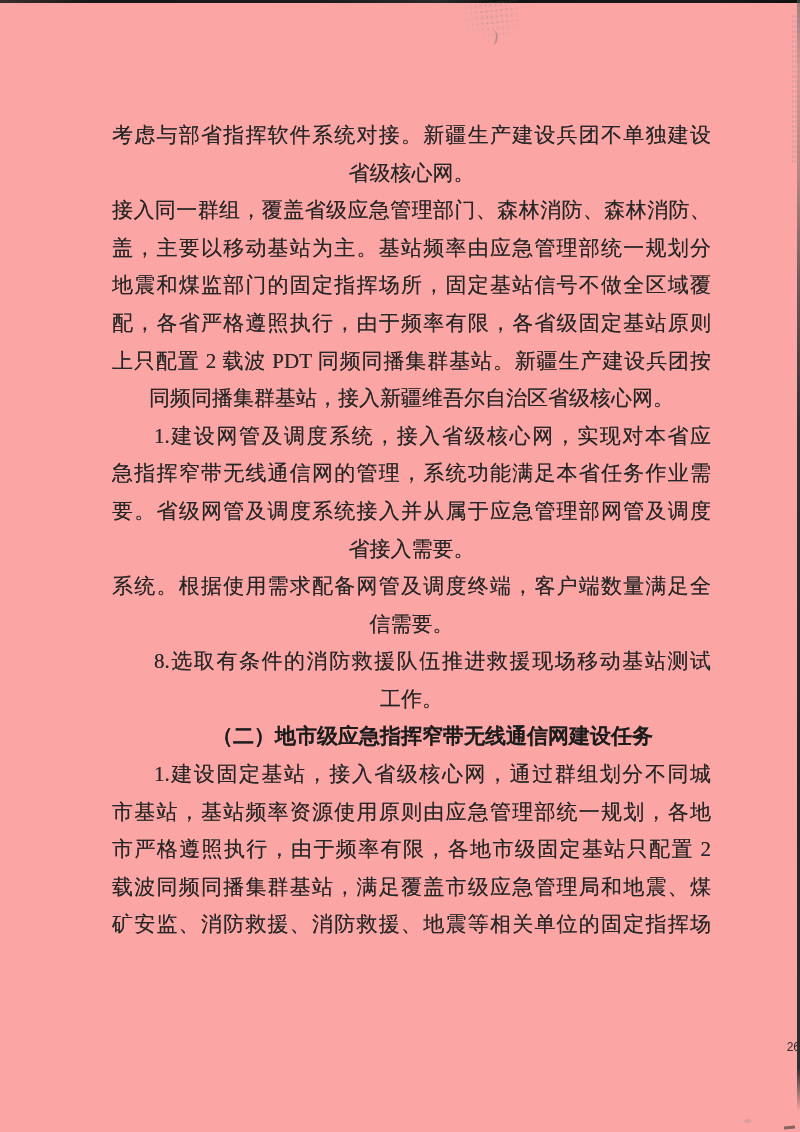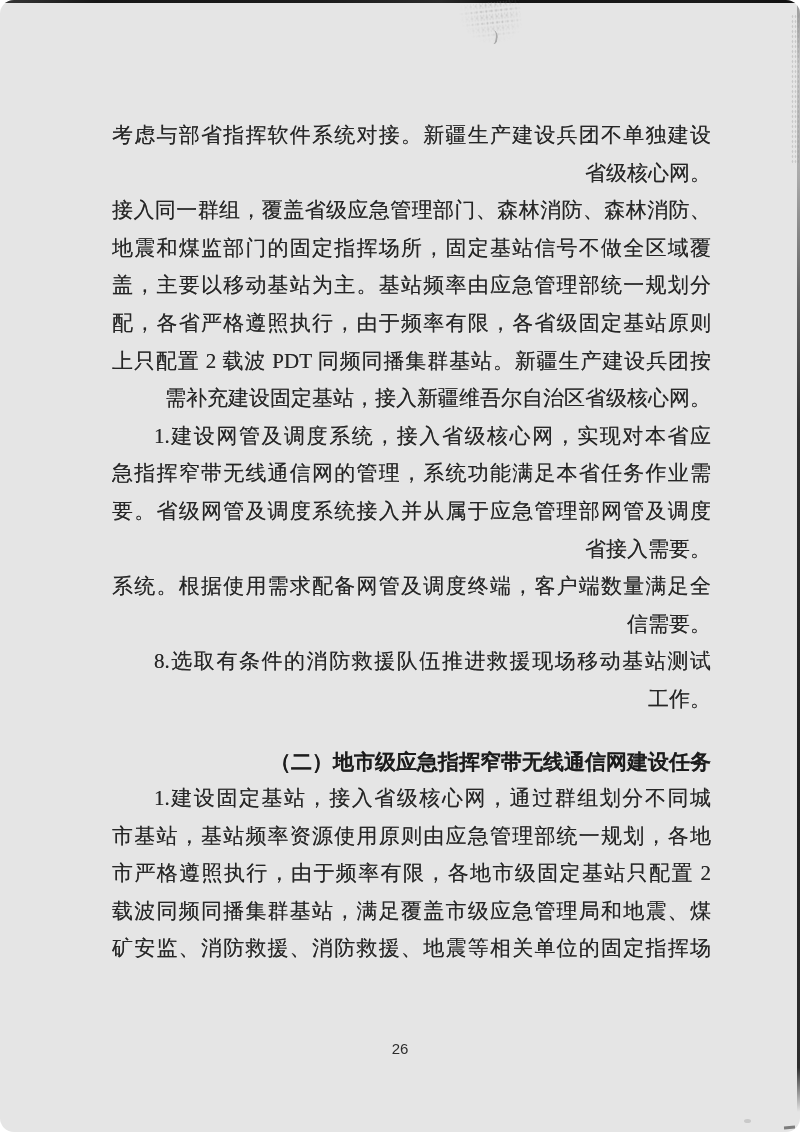--- a/index.html
+++ b/index.html
@@ -6,24 +6,23 @@
     margin: 0;
     padding: 0;
     width: 800px;
     height: 1132px;
     background: #ffffff;
   }
   .page {
     position: relative;
     width: 800px;
     height: 1132px;
-    background: #e5e5e5;
+    background: #fca5a5;
     overflow: hidden;
     font-family: "Liberation Serif", "DejaVu Serif", serif;
-    border-radius: 14px;
   }
 
   
   .top-edge {
     position: absolute;
     top: 0; left: 0;
     width: 800px; height: 3px;
     background: linear-gradient(90deg,
       rgba(25,25,25,.85) 0%, #171717 12%, #1c1c1c 40%,
       #2a2a2a 55%, #141414 62%, #1b1b1b 88%, #101010 100%);
@@ -103,67 +102,66 @@
     color: #262626;
     text-shadow: 0 0 .6px rgba(45,45,45,.65);
     overflow: hidden;
   }
   .j {
     text-align: justify;
     text-align-last: justify;
     text-justify: inter-character;
   }
   .e {
-    text-align: right;
+    text-align: center;
   }
   .ind {
     text-indent: 2em;
   }
   .hd {
-    font-family: Liberation Sans, sans-serif;
+    font-family: Liberation Mono, monospace;
     font-weight: 700;
     color: #1c1c1c;
-    text-align: right;
-    margin-top: 24px;
+    text-align: center;
   }
 
   
   .pagenum {
     position: absolute;
     left: 0;
     top: 1040px;
     width: 800px;
-    text-align: center;
+    text-align: right;
     font-family: "Liberation Sans", "DejaVu Sans", sans-serif;
-    font-size: 15px;
+    font-size: 12px;
     color: #2e2e2e;
   }
 </style>
 </head>
 <body>
 
 <div class="page">
 
   <div class="top-edge"></div>
   <div class="right-edge"></div>
   <div class="edge-speckle"></div>
   <div class="smudge"></div>
   <div class="squiggle"></div>
   <div class="corner-mark"></div>
   <div class="dot-mark"></div>
 
   <main class="textblock">
     <p class="ln j">考虑与部省指挥软件系统对接。新疆生产建设兵团不单独建设</p>
     <p class="ln e">省级核心网。</p>
     <p class="ln j">接入同一群组，覆盖省级应急管理部门、森林消防、森林消防、</p>
+    <p class="ln j">盖，主要以移动基站为主。基站频率由应急管理部统一规划分</p>
     <p class="ln j">地震和煤监部门的固定指挥场所，固定基站信号不做全区域覆</p>
-    <p class="ln j">盖，主要以移动基站为主。基站频率由应急管理部统一规划分</p>
     <p class="ln j">配，各省严格遵照执行，由于频率有限，各省级固定基站原则</p>
     <p class="ln j">上只配置 2 载波 PDT 同频同播集群基站。新疆生产建设兵团按</p>
-    <p class="ln e">需补充建设固定基站，接入新疆维吾尔自治区省级核心网。</p>
+    <p class="ln e">同频同播集群基站，接入新疆维吾尔自治区省级核心网。</p>
     <p class="ln j ind">1.建设网管及调度系统，接入省级核心网，实现对本省应</p>
     <p class="ln j">急指挥窄带无线通信网的管理，系统功能满足本省任务作业需</p>
     <p class="ln j">要。省级网管及调度系统接入并从属于应急管理部网管及调度</p>
     <p class="ln e">省接入需要。</p>
     <p class="ln j">系统。根据使用需求配备网管及调度终端，客户端数量满足全</p>
     <p class="ln e">信需要。</p>
     <p class="ln j ind">8.选取有条件的消防救援队伍推进救援现场移动基站测试</p>
     <p class="ln e">工作。</p>
     <p class="ln hd ind">（二）地市级应急指挥窄带无线通信网建设任务</p>
     <p class="ln j ind">1.建设固定基站，接入省级核心网，通过群组划分不同城</p>

